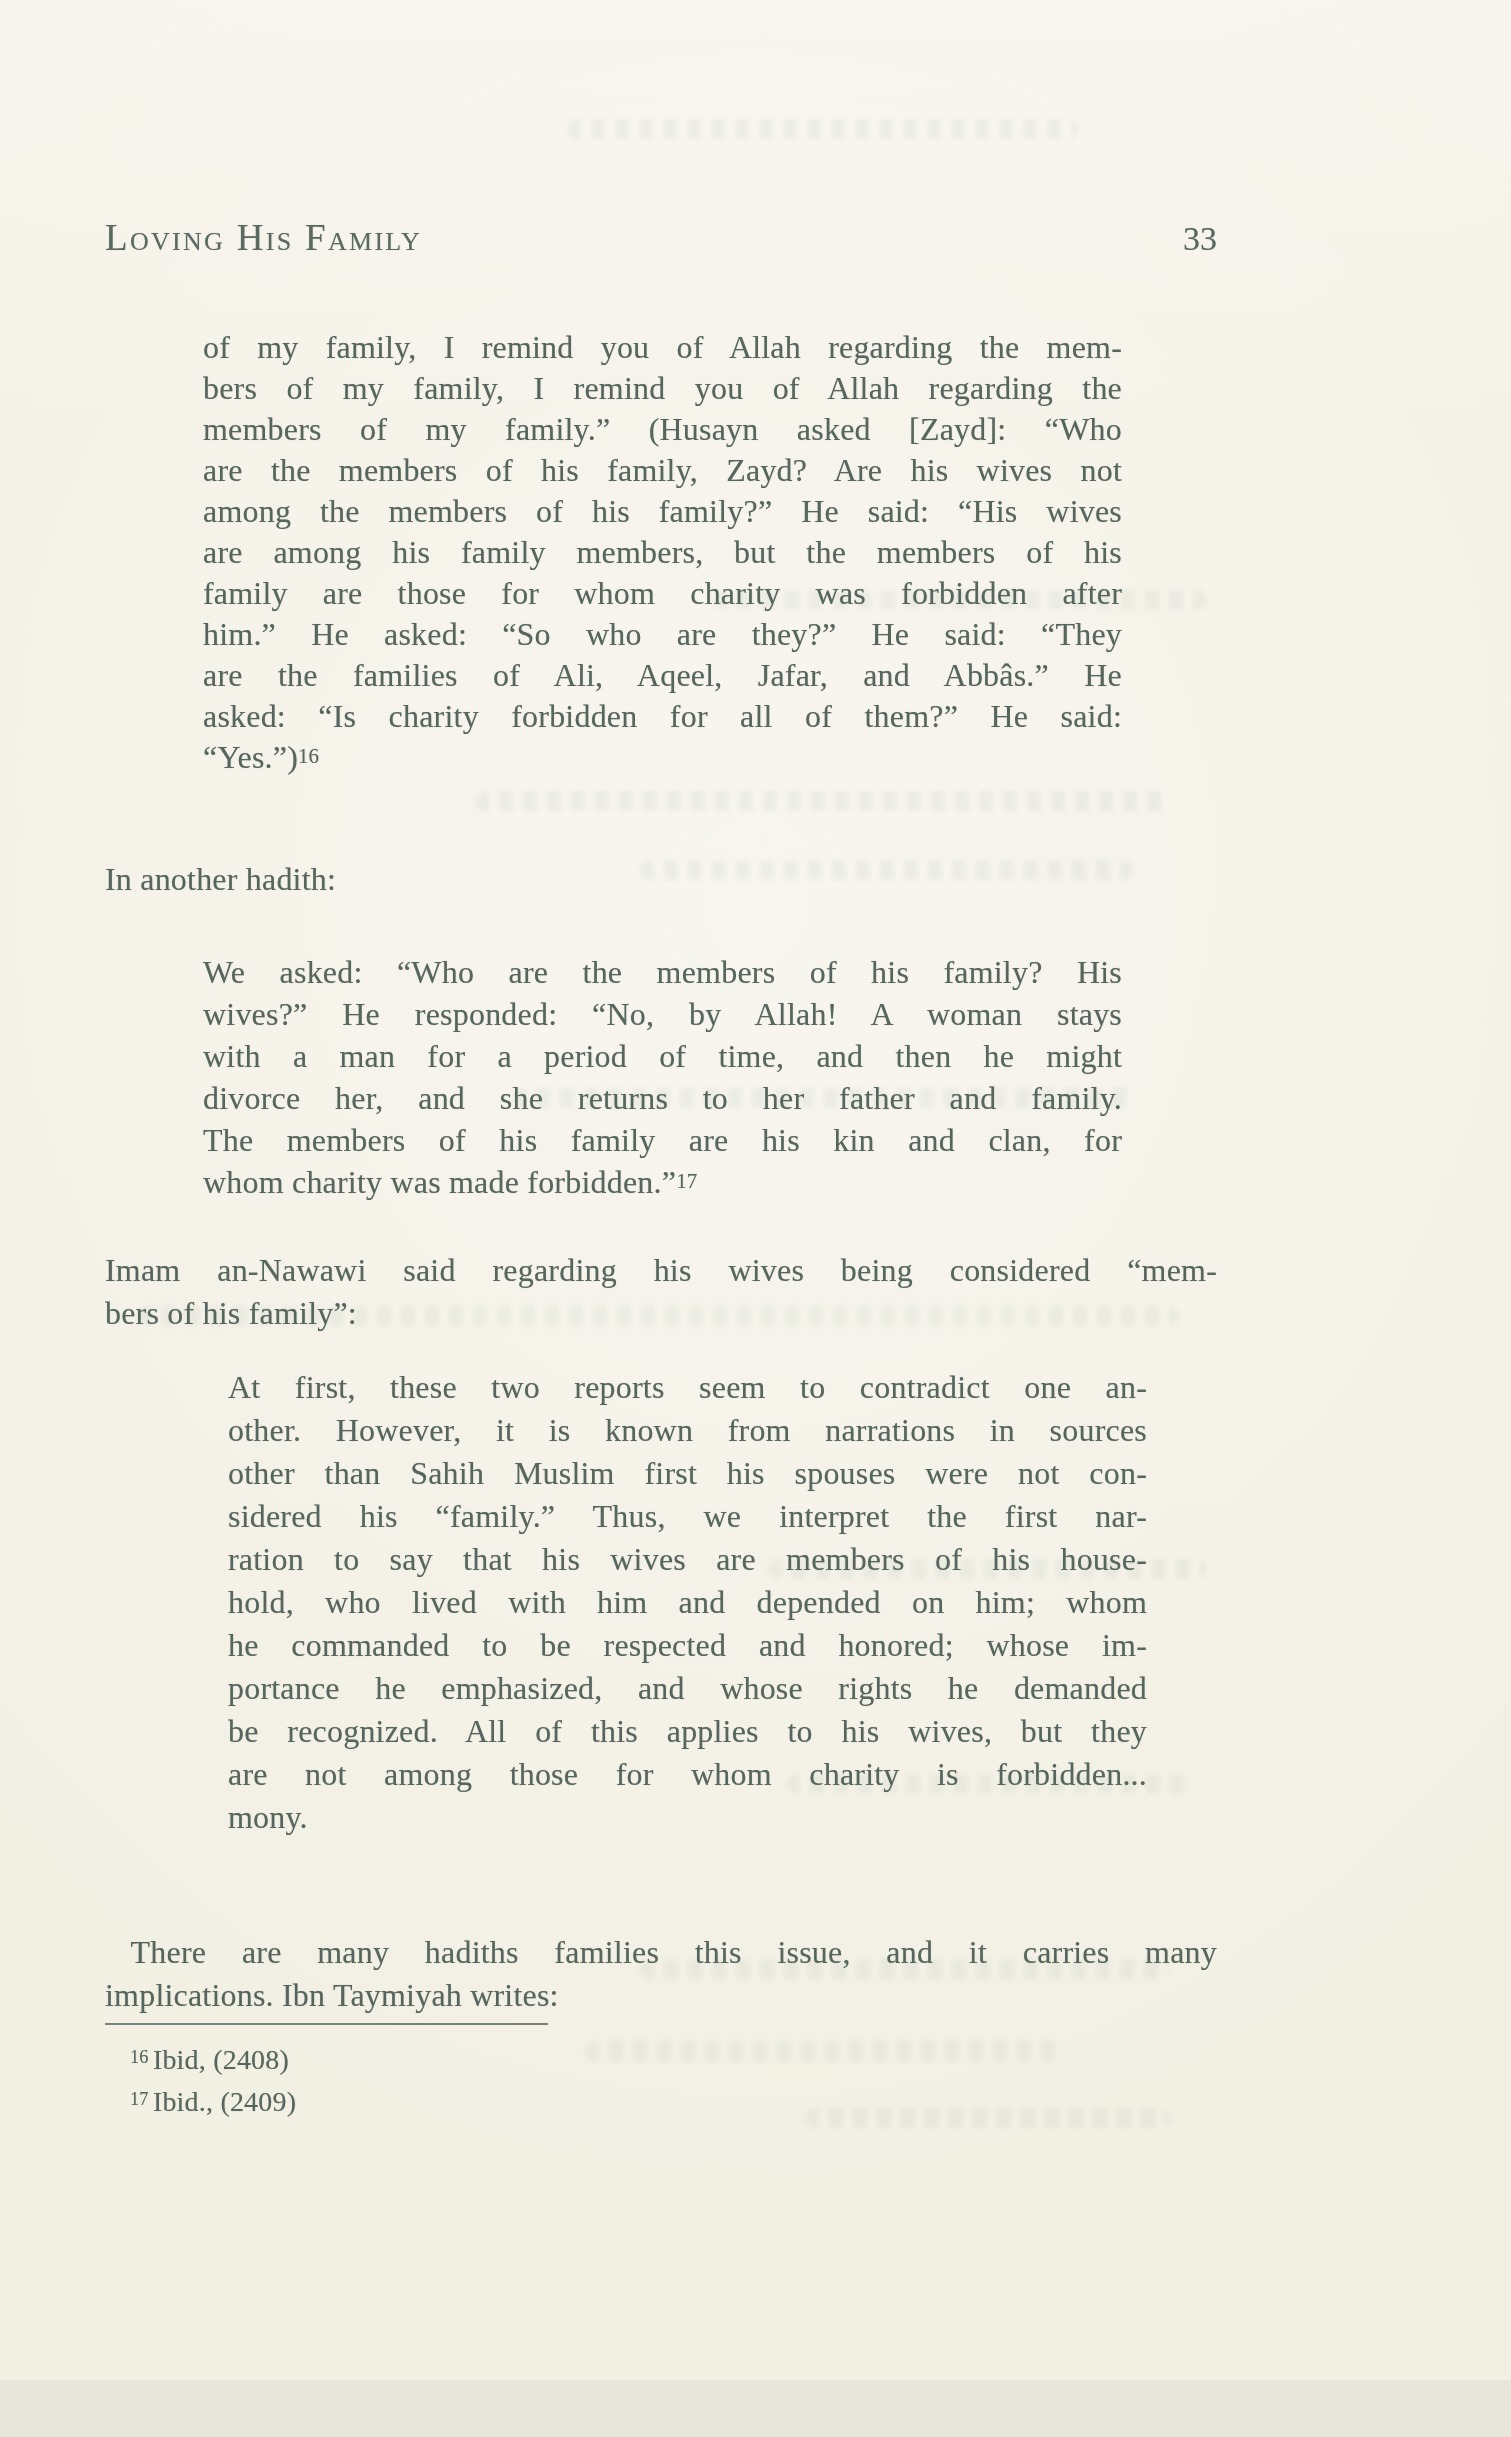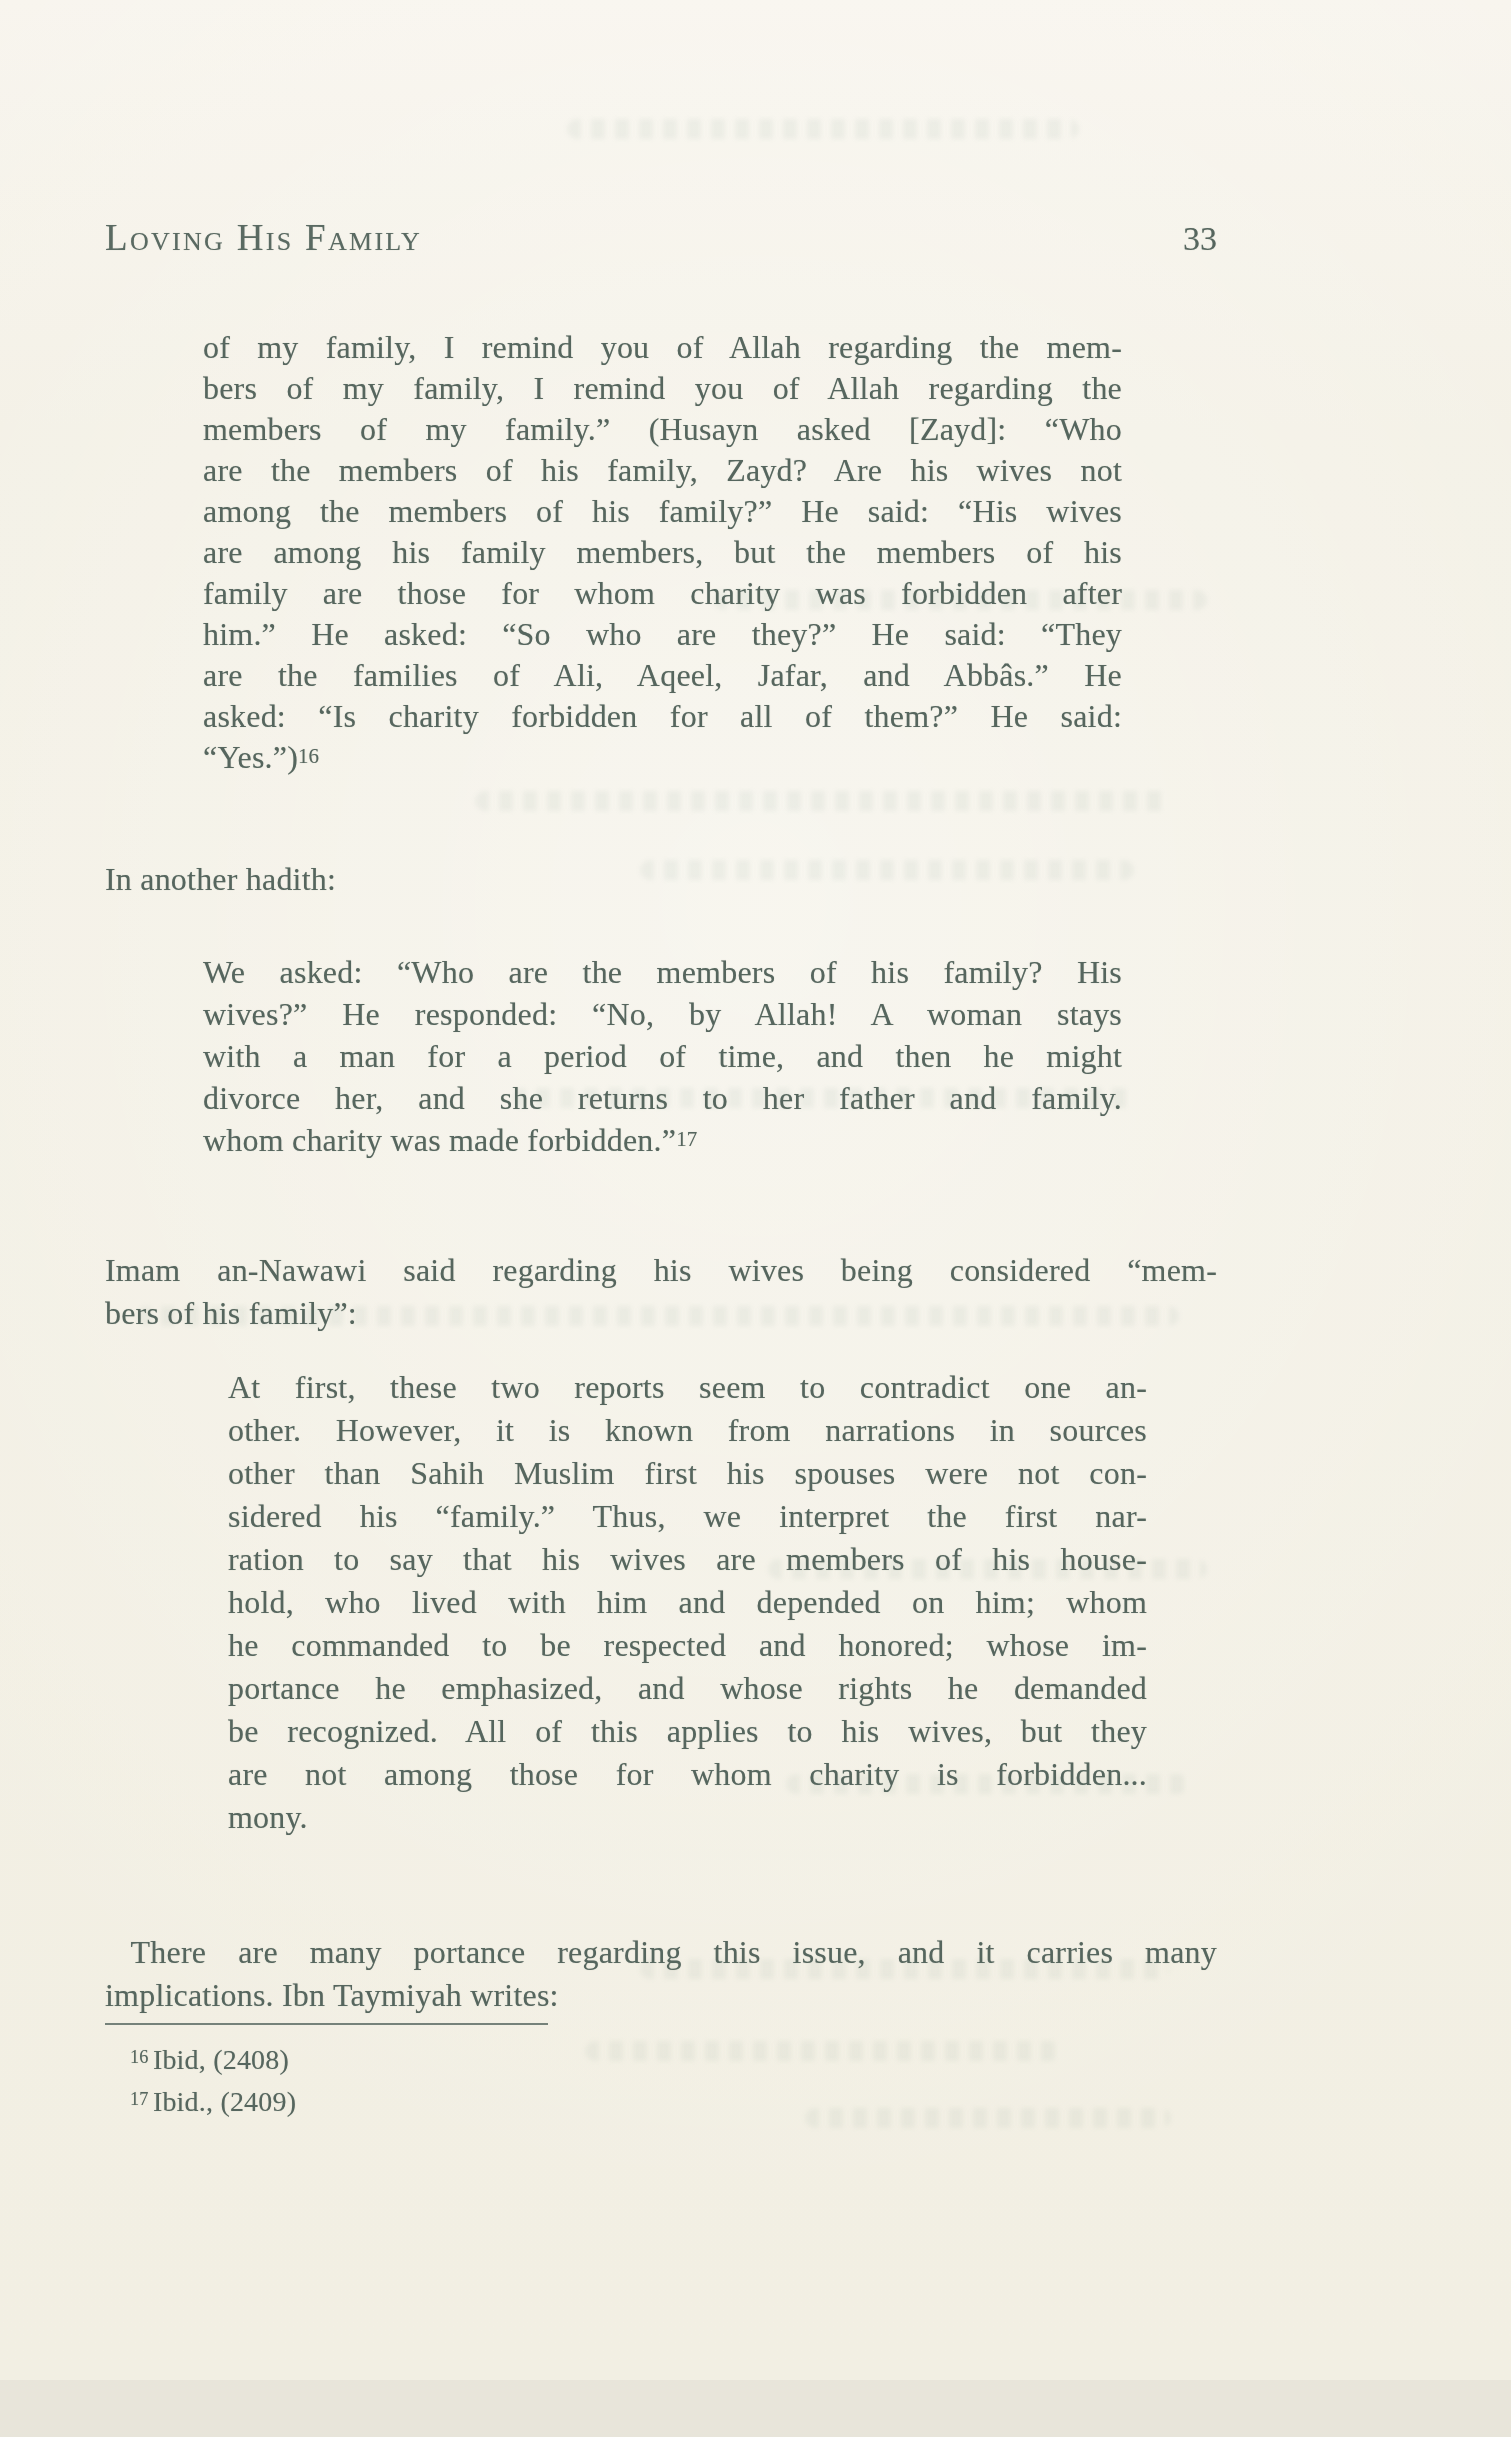--- a/index.html
+++ b/index.html
@@ -104,20 +104,21 @@
 
   <section class="block body-block txt" style="top:858px;">
     <div class="line p-line last">In another hadith:</div>
   </section>
 
   <section class="block quote-block q2 txt" style="top:951px;">
     <div class="line j">We asked: “Who are the members of his family? His</div>
     <div class="line j">wives?” He responded: “No, by Allah! A woman stays</div>
     <div class="line j">with a man for a period of time, and then he might</div>
     <div class="line j">divorce her, and she returns to her father and family.</div>
+    <div class="line j">The members of his family are his kin and clan, for</div>
     <div class="line last"><span>whom charity was made forbidden.”</span><sup class="fnref">17</sup></div>
   </section>
 
   <section class="block body-block txt" style="top:1249px;">
     <div class="line p-line j">Imam an-Nawawi said regarding his wives being considered “mem-</div>
     <div class="line p-line last">bers of his family”:</div>
   </section>
 
   <section class="block quote-block q3 txt" style="top:1366px;margin-left:25px;">
     <div class="line j">At first, these two reports seem to contradict one an-</div>
@@ -127,21 +128,21 @@
     <div class="line j">ration to say that his wives are members of his house-</div>
     <div class="line j">hold, who lived with him and depended on him; whom</div>
     <div class="line j">he commanded to be respected and honored; whose im-</div>
     <div class="line j">portance he emphasized, and whose rights he demanded</div>
     <div class="line j">be recognized. All of this applies to his wives, but they</div>
     <div class="line j">are not among those for whom charity is forbidden...</div>
     <div class="line last">mony.</div>
   </section>
 
   <section class="block body-block txt" style="top:1931px;">
-    <div class="line p-line j indent">There are many portance regarding this issue, and it carries many</div>
+    <div class="line p-line j indent">There are many hadiths families this issue, and it carries many</div>
     <div class="line p-line last">implications. Ibn Taymiyah writes:</div>
   </section>
 
   <div class="fn-rule"></div>
   <div class="footnote txt" style="top:2037px;">
     <sup>16</sup><span>Ibid, (2408)</span>
   </div>
   <div class="footnote txt" style="top:2079px;">
     <sup>17</sup><span>Ibid., (2409)</span>
   </div>

